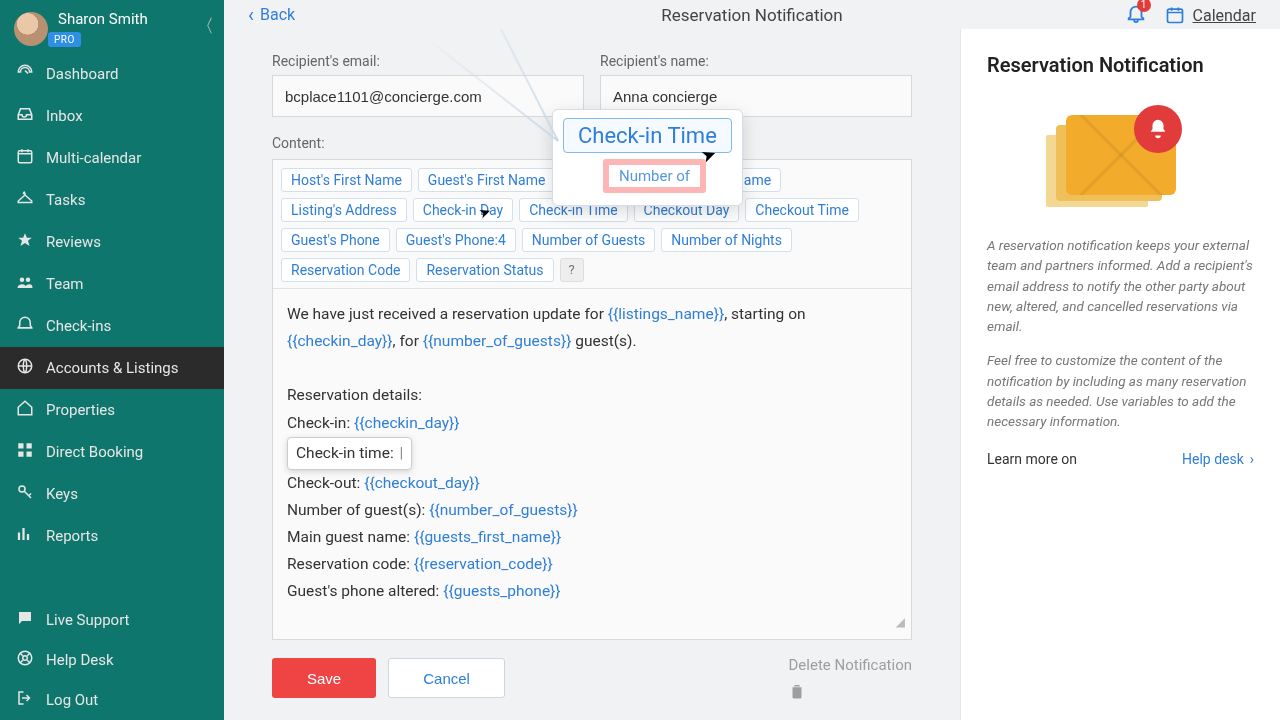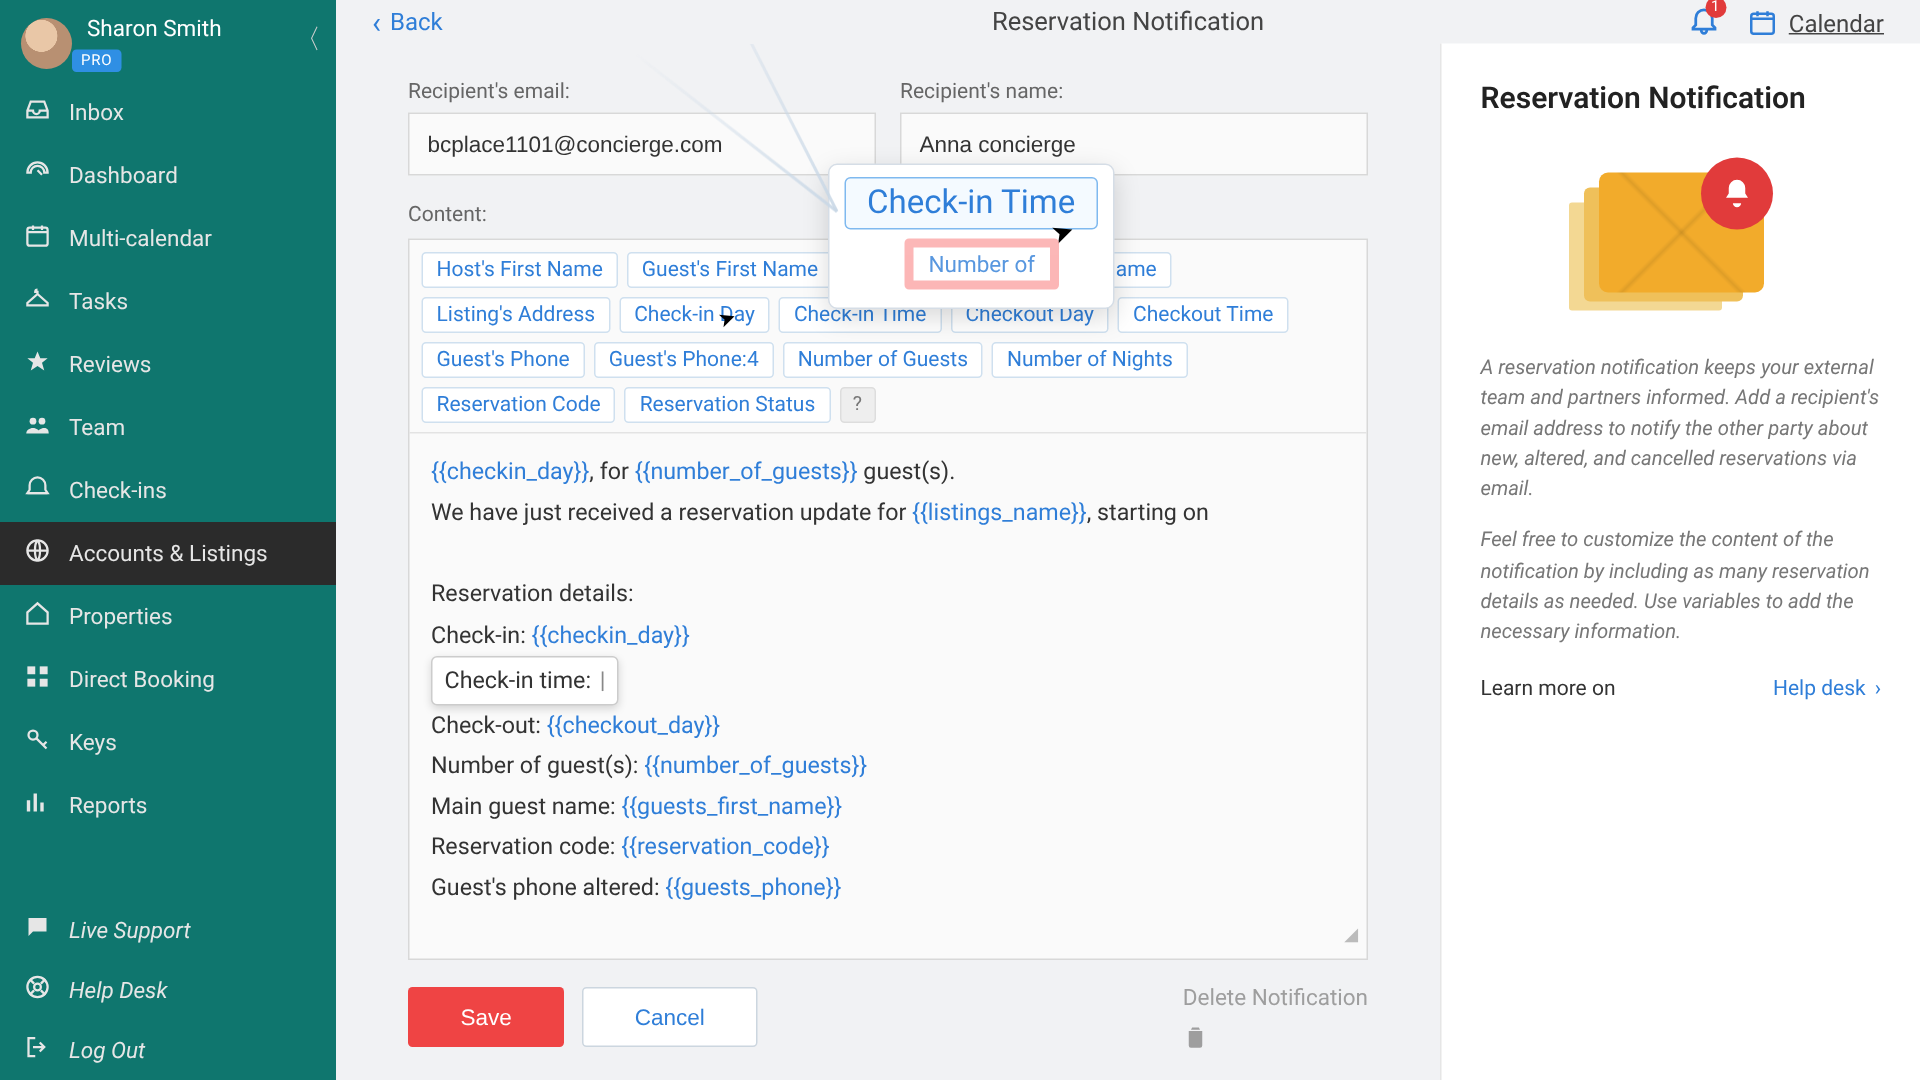--- a/index.html
+++ b/index.html
@@ -11,21 +11,21 @@
   .sidebar .profile { display: flex; align-items: center; padding: 10px 14px 6px 14px; position: relative; }
   .sidebar .avatar { width: 34px; height: 34px; border-radius: 50%; background: radial-gradient(circle at 40% 35%, #e9c7a7 0 35%, #b89072 36% 100%); flex-shrink: 0; }
   .sidebar .profile .name { margin-left: 10px; font-size: 15px; color:#fff; }
   .sidebar .profile .badge { display:inline-block; background:#2f8fe4; color:#fff; font-size:10px; padding:2px 6px; border-radius:3px; margin-top:3px; letter-spacing:.5px;}
   .sidebar .collapse { position:absolute; right:10px; top:14px; color:#cfcfcf; font-size:18px; cursor:pointer;}
   .sidebar .nav { list-style:none; display:flex; flex-direction:column;}
   .sidebar .nav li { display:flex; align-items:center; padding:10px 16px; font-size:15px; color:#e6e6e6; cursor:pointer; gap:12px;}
   .sidebar .nav li .ic { width:18px; text-align:center; font-size:15px; color:#e6e6e6;}
   .sidebar .nav li.active { background:#2b2b2b; }
   .sidebar .spacer { flex:1; }
-  .sidebar .nav.bottom li { padding:9px 16px;font-style:italic; }
+  .sidebar .nav.bottom li { padding:9px 16px; }
 
   
   .ic svg { width:18px; height:18px; fill:#e6e6e6; }
 
   
   .main { flex:1; display:flex; flex-direction:column; }
   .topbar { height:56px; display:flex; align-items:center; padding:0 24px; position:relative;}
   .back { color:#2f7ed8; font-size:16px; cursor:pointer; display:flex; align-items:center; gap:6px;}
   .back .chev { font-size:20px; }
   .title { position:absolute; left:50%; transform:translateX(-50%); font-size:17px; color:#444;}
@@ -93,29 +93,29 @@
     <div class="avatar"></div>
     <div>
       <div class="name">Sharon Smith</div>
       <span class="badge">PRO</span>
     </div>
     <span class="collapse">〈</span>
   </div>
   <ul class="nav" id="nav-main">
       <li>
         <span class="ic"><svg viewBox="0 0 24 24">
+            <path d="M12 3a9 9 0 00-9 9h3a6 6 0 1112 0h3a9 9 0 00-9-9zm0 7l4 4" stroke="#e6e6e6" stroke-width="2" fill="none"></path>
+          </svg></span>
+        <span>Dashboard</span>
+      </li>
+      <li>
+        <span class="ic"><svg viewBox="0 0 24 24">
             <path d="M3 13l3-8h12l3 8v6H3v-6zm0 0h5a3 3 0 006 0h7" fill="none" stroke="#e6e6e6" stroke-width="2"></path>
           </svg></span>
         <span>Inbox</span>
-      </li>
-      <li>
-        <span class="ic"><svg viewBox="0 0 24 24">
-            <path d="M12 3a9 9 0 00-9 9h3a6 6 0 1112 0h3a9 9 0 00-9-9zm0 7l4 4" stroke="#e6e6e6" stroke-width="2" fill="none"></path>
-          </svg></span>
-        <span>Dashboard</span>
       </li>
       <li>
         <span class="ic"><svg viewBox="0 0 24 24">
             <rect x="3" y="5" width="18" height="16" rx="2" fill="none" stroke="#e6e6e6" stroke-width="2"></rect>
             <path d="M3 9h18M8 3v4M16 3v4" stroke="#e6e6e6" stroke-width="2"></path>
           </svg></span>
         <span>Multi-calendar</span>
       </li>
       <li>
         <span class="ic"><svg viewBox="0 0 24 24">
@@ -257,24 +257,24 @@
             <span class="token">Guest's Phone</span>
             <span class="token">Guest's Phone:4</span>
             <span class="token">Number of Guests</span>
             <span class="token">Number of Nights</span>
             <span class="token">Reservation Code</span>
             <span class="token">Reservation Status</span>
             <span class="help-token">?</span>
           </div>
         <div class="editor-body">
           <div>
-            <span class="var">{{checkin_day}}</span><span>, for  </span><span class="var">{{number_of_guests}}</span><span> guest(s).</span>
+            <span>We have just received a reservation update for </span><span class="var">{{listings_name}}</span><span>, starting on </span>
           </div>
           <div>
-            <span>We have just received a reservation update for </span><span class="var">{{listings_name}}</span><span>, starting on </span>
+            <span class="var">{{checkin_day}}</span><span>, for  </span><span class="var">{{number_of_guests}}</span><span> guest(s).</span>
           </div>
           <div>&nbsp;</div>
           <div>Reservation details:</div>
           <div><span>Check-in: </span><span class="var">{{checkin_day}}</span></div>
           <div><span class="insert-box caret">Check-in time: </span></div>
           <div><span>Check-out: </span><span class="var">{{checkout_day}}</span></div>
           <div><span>Number of guest(s): </span><span class="var">{{number_of_guests}}</span></div>
           <div><span>Main guest name: </span><span class="var">{{guests_first_name}}</span></div>
           <div><span>Reservation code: </span><span class="var">{{reservation_code}}</span></div>
           <div><span>Guest's phone altered: </span><span class="var">{{guests_phone}}</span></div>

